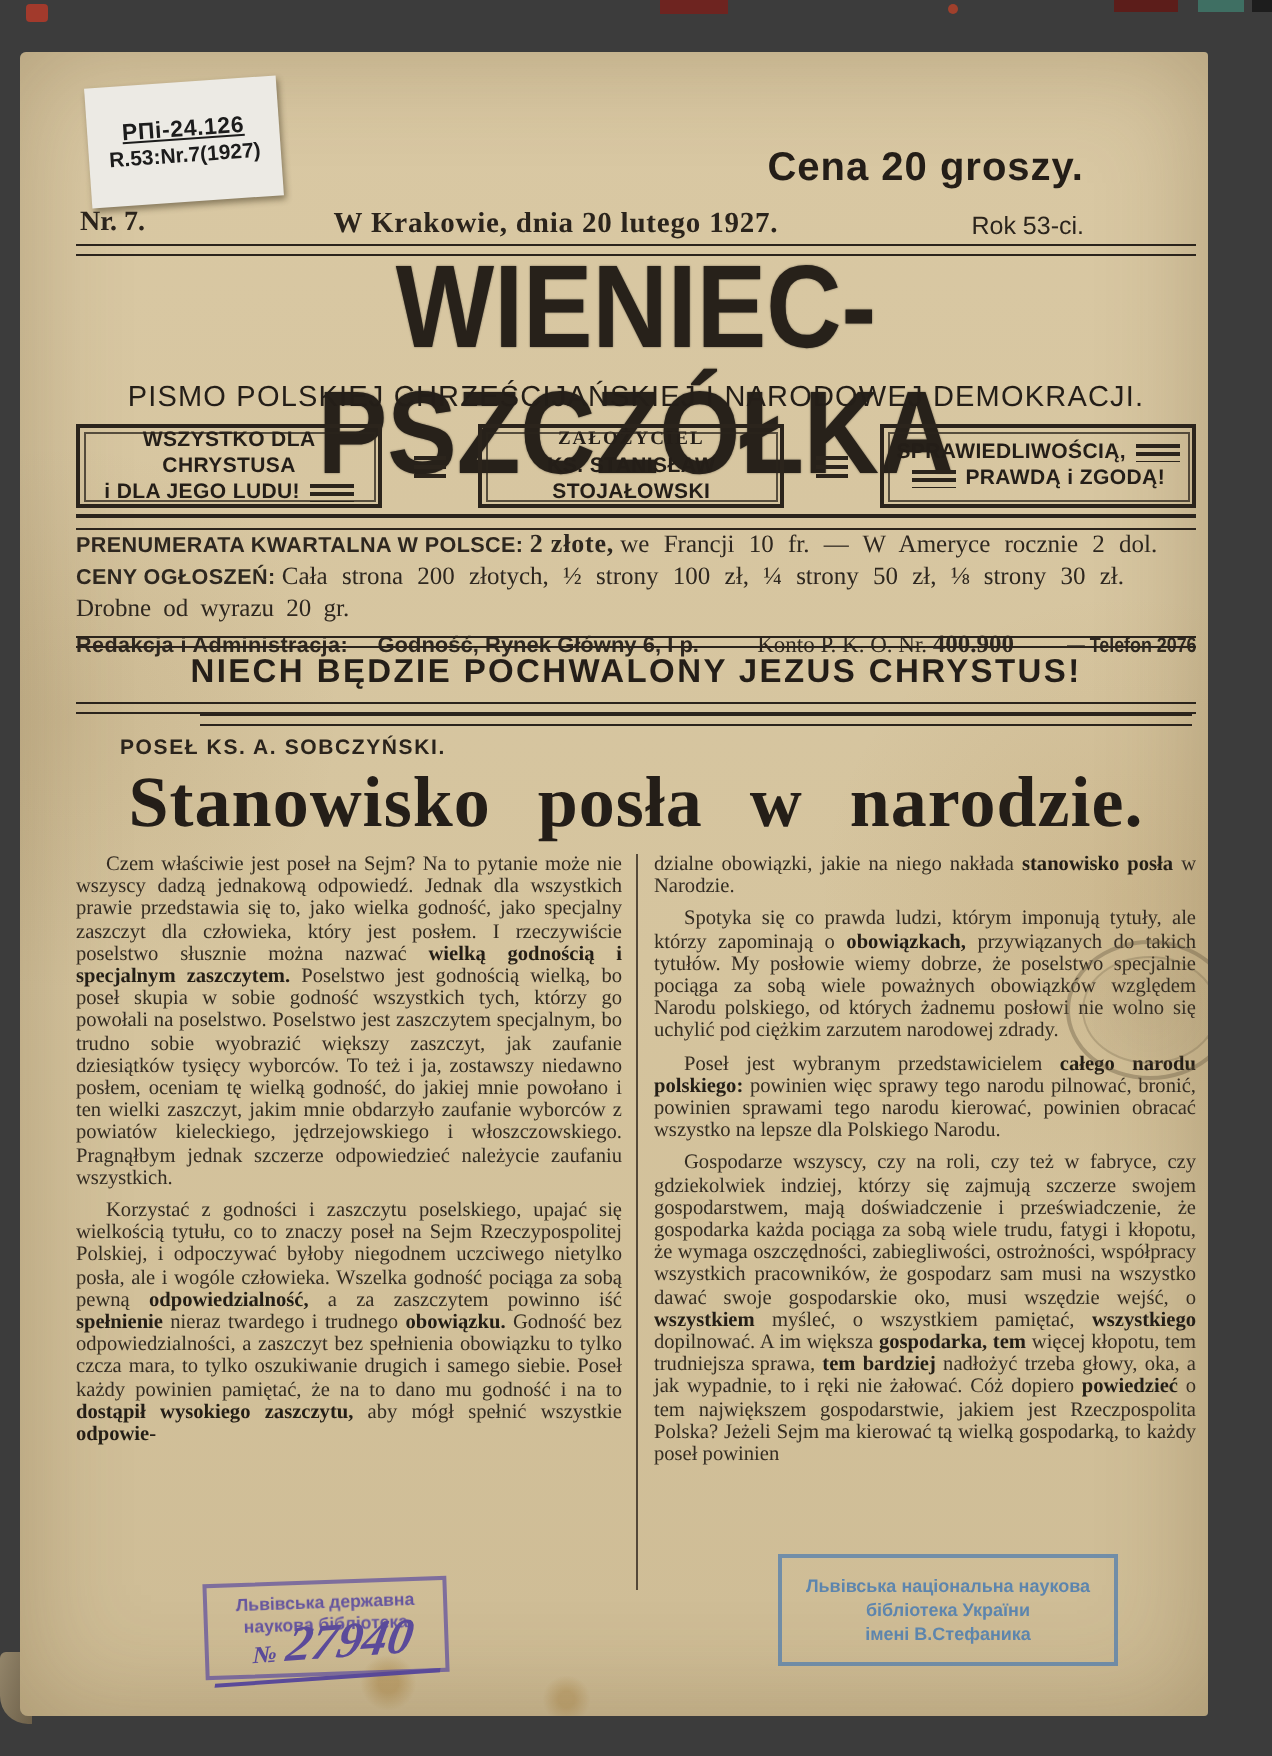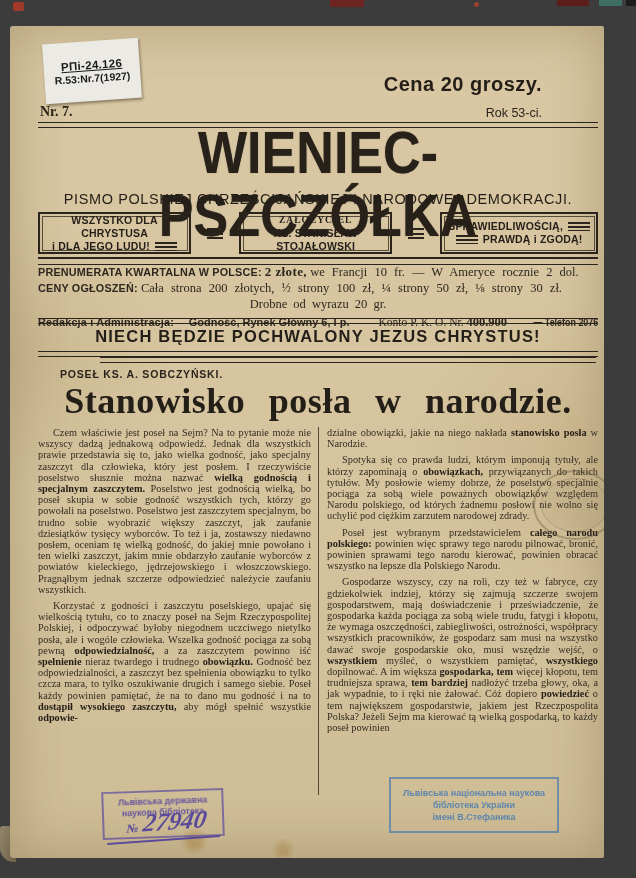--- a/index.html
+++ b/index.html
@@ -93,21 +93,21 @@
   .connector{align-self:center;margin:0 4px;flex:0 0 auto;}
   .boxline{display:flex;align-items:center;justify-content:center;}
 
   
   .imprint{position:absolute;top:238px;left:0;right:0;font-size:12.5px;color:#2e271f;}
   .imp-line{white-space:nowrap;overflow:hidden;}
   .imp-1{margin-bottom:1px;}
   .imp-lab{font-family:"Liberation Sans","DejaVu Sans",sans-serif;font-weight:bold;font-size:10.8px;letter-spacing:.2px;}
   .imp-bold{font-weight:bold;font-size:13px;letter-spacing:.4px;}
   .imp-rest{word-spacing:4px;}
-  .imp-center{text-align:center;word-spacing:3px;margin-top:1px;}
+  .imp-center{word-spacing:3px;margin-top:1px;}
   .imp-4{margin-top:3px;display:flex;justify-content:space-between;align-items:baseline;}
   .imp-addr{font-family:"Liberation Sans","DejaVu Sans",sans-serif;font-weight:bold;font-size:11px;}
   .imp-konto{font-size:11.5px;}
   .imp-konto-n{font-weight:bold;font-size:12.5px;text-align:center;}
   .imp-phone{font-family:"Liberation Sans","DejaVu Sans",sans-serif;font-weight:bold;font-size:10.5px;transform:scaleX(.85);transform-origin:right;}
 
   .banner{
     position:absolute;top:301px;left:0;right:0;text-align:center;
     font-family:"Liberation Sans","DejaVu Sans",sans-serif;
     font-weight:bold;font-size:16.5px;letter-spacing:1.2px;color:#241e18;
@@ -190,20 +190,21 @@
     <div class="sticker">
       <span class="l1">РПі-24.126</span>
       <span class="l2">R.53:Nr.7(1927)</span>
     </div>
 
     <div class="content">
 
       <div class="price">Cena 20 groszy.</div>
       <div class="date-row">
         <span class="issue-no">Nr. 7.</span>
+        <span class="dateline">W Krakowie, dnia 20 lutego 1927.</span>
         <span class="volume">Rok 53-ci.</span>
       </div>
       <div class="rule-d rule-1"></div>
 
       <div class="masthead">WIENIEC-PSZCZÓŁKA</div>
       <div class="subtitle">PISMO POLSKIEJ CHRZEŚCIJAŃSKIEJ I NARODOWEJ DEMOKRACJI.</div>
 
       <div class="boxes">
         <div class="mbox">
           <div class="inner"></div>

